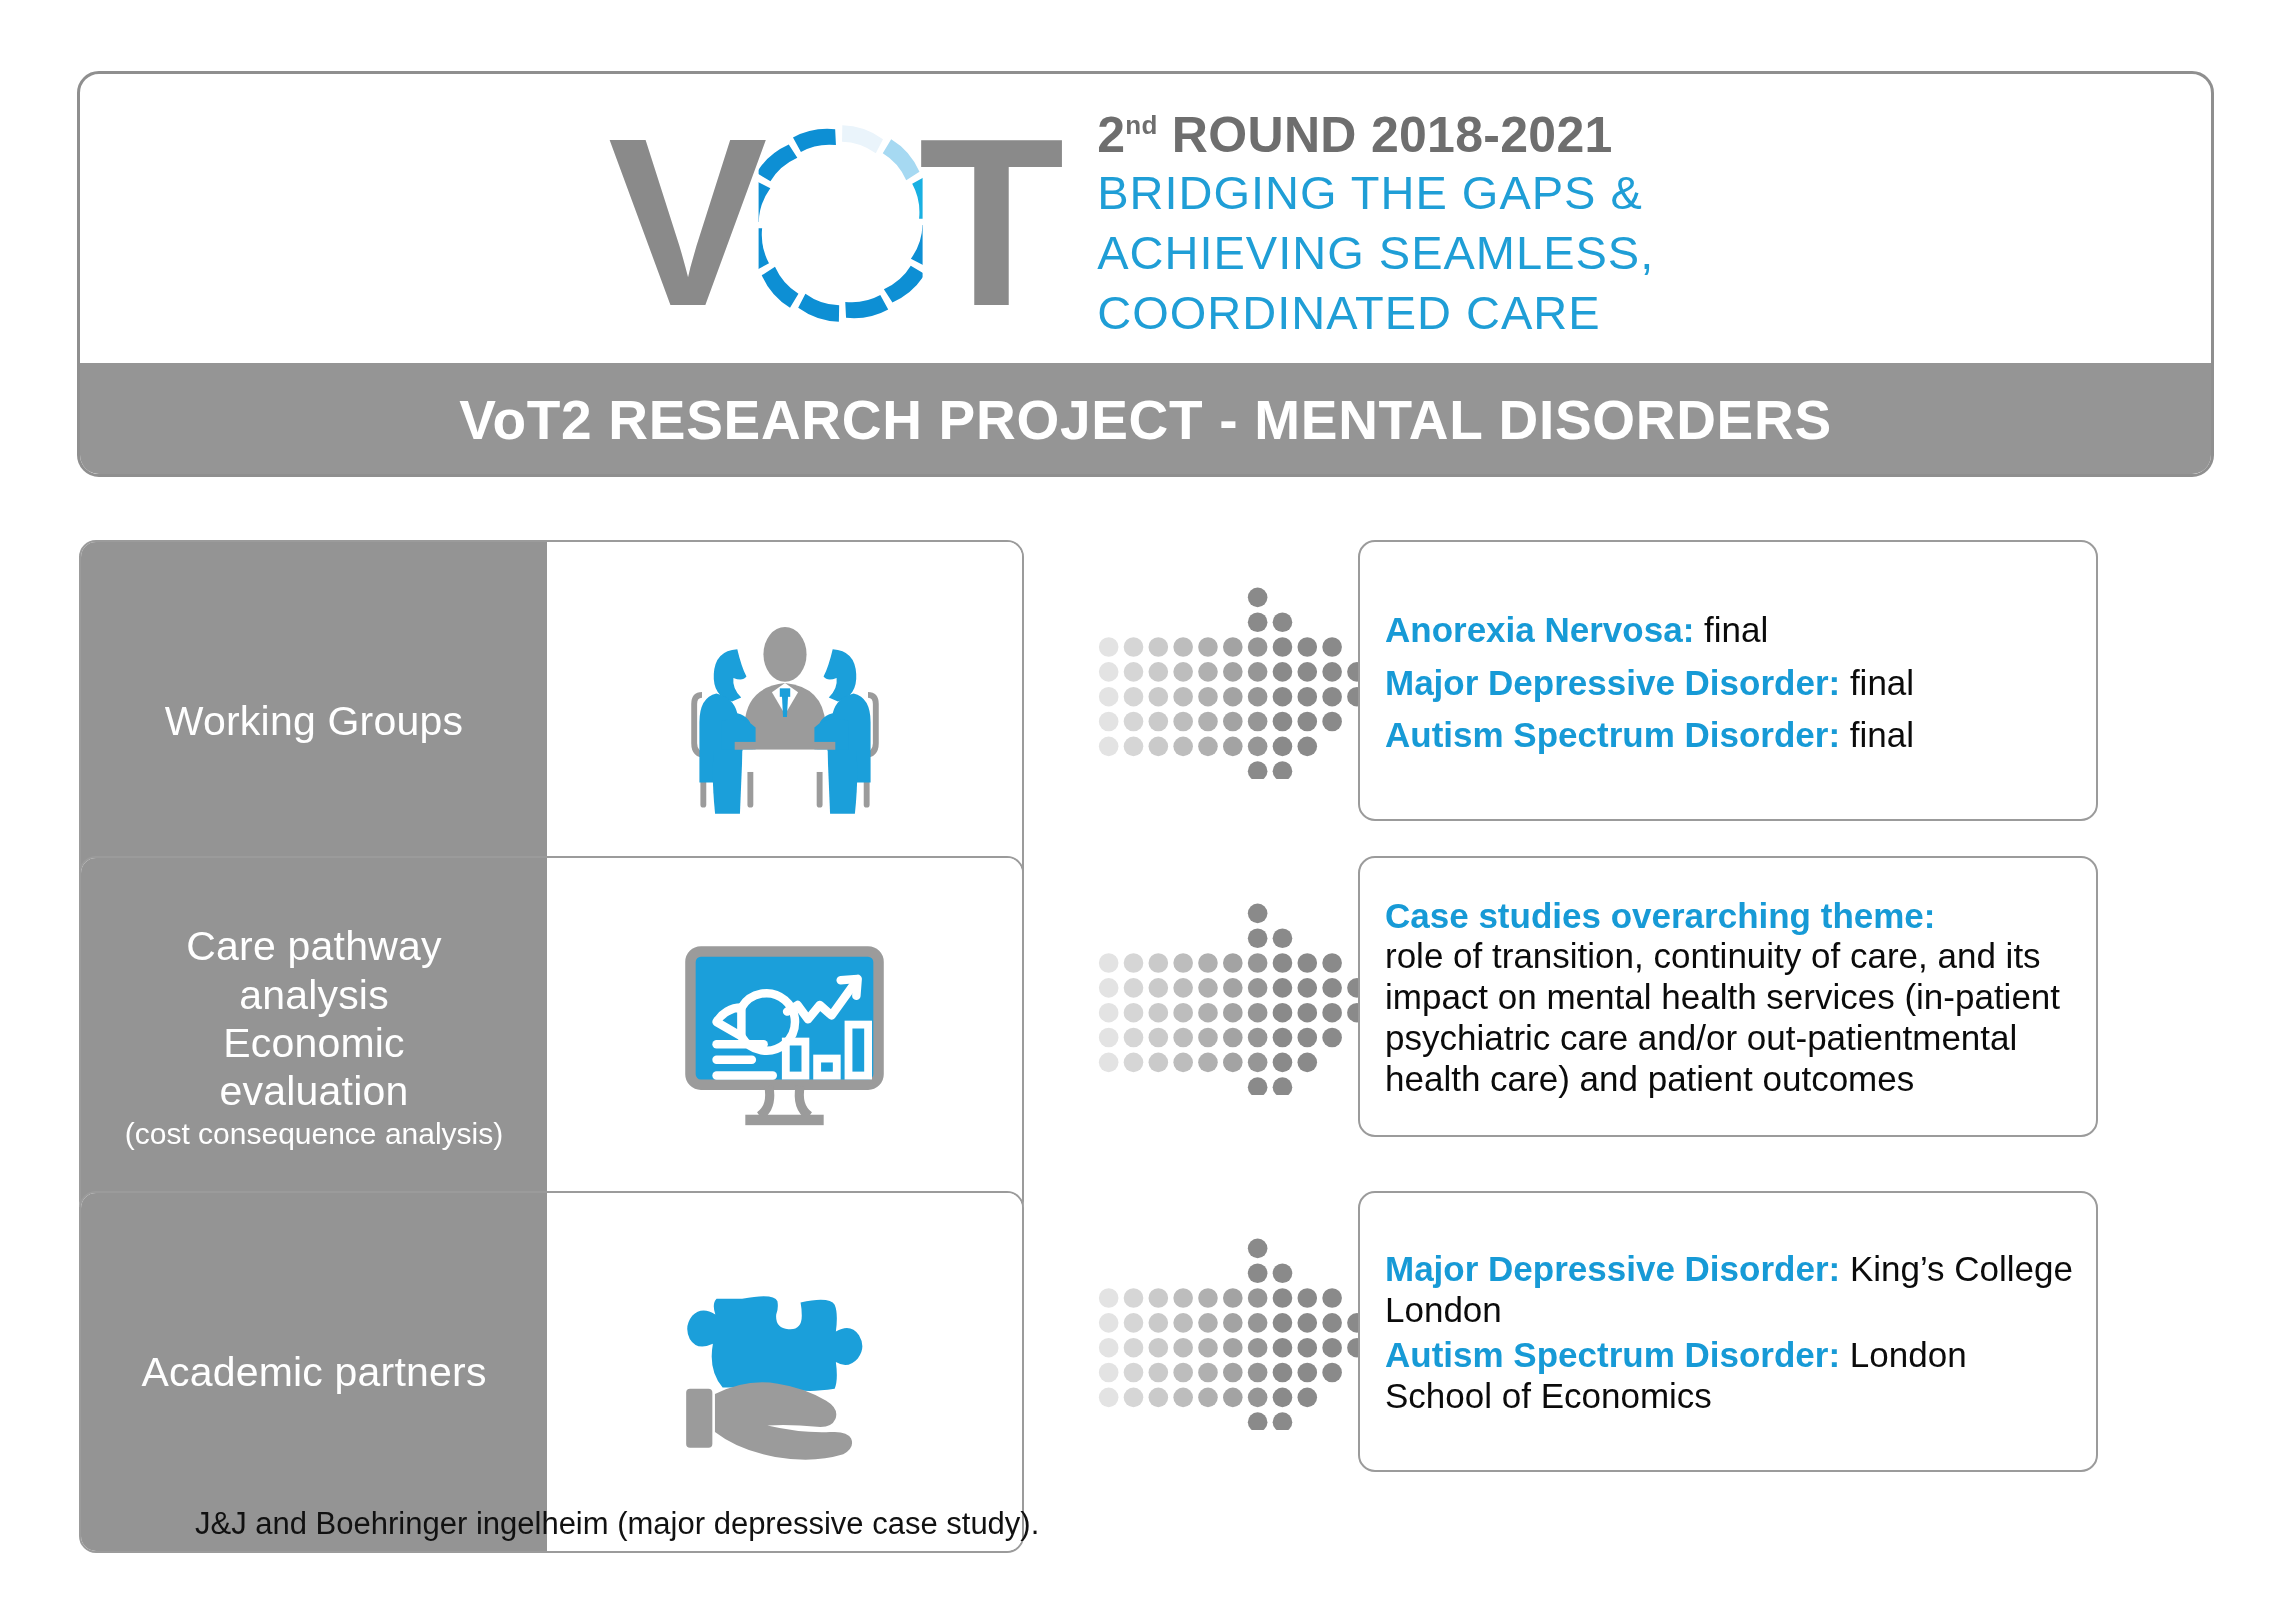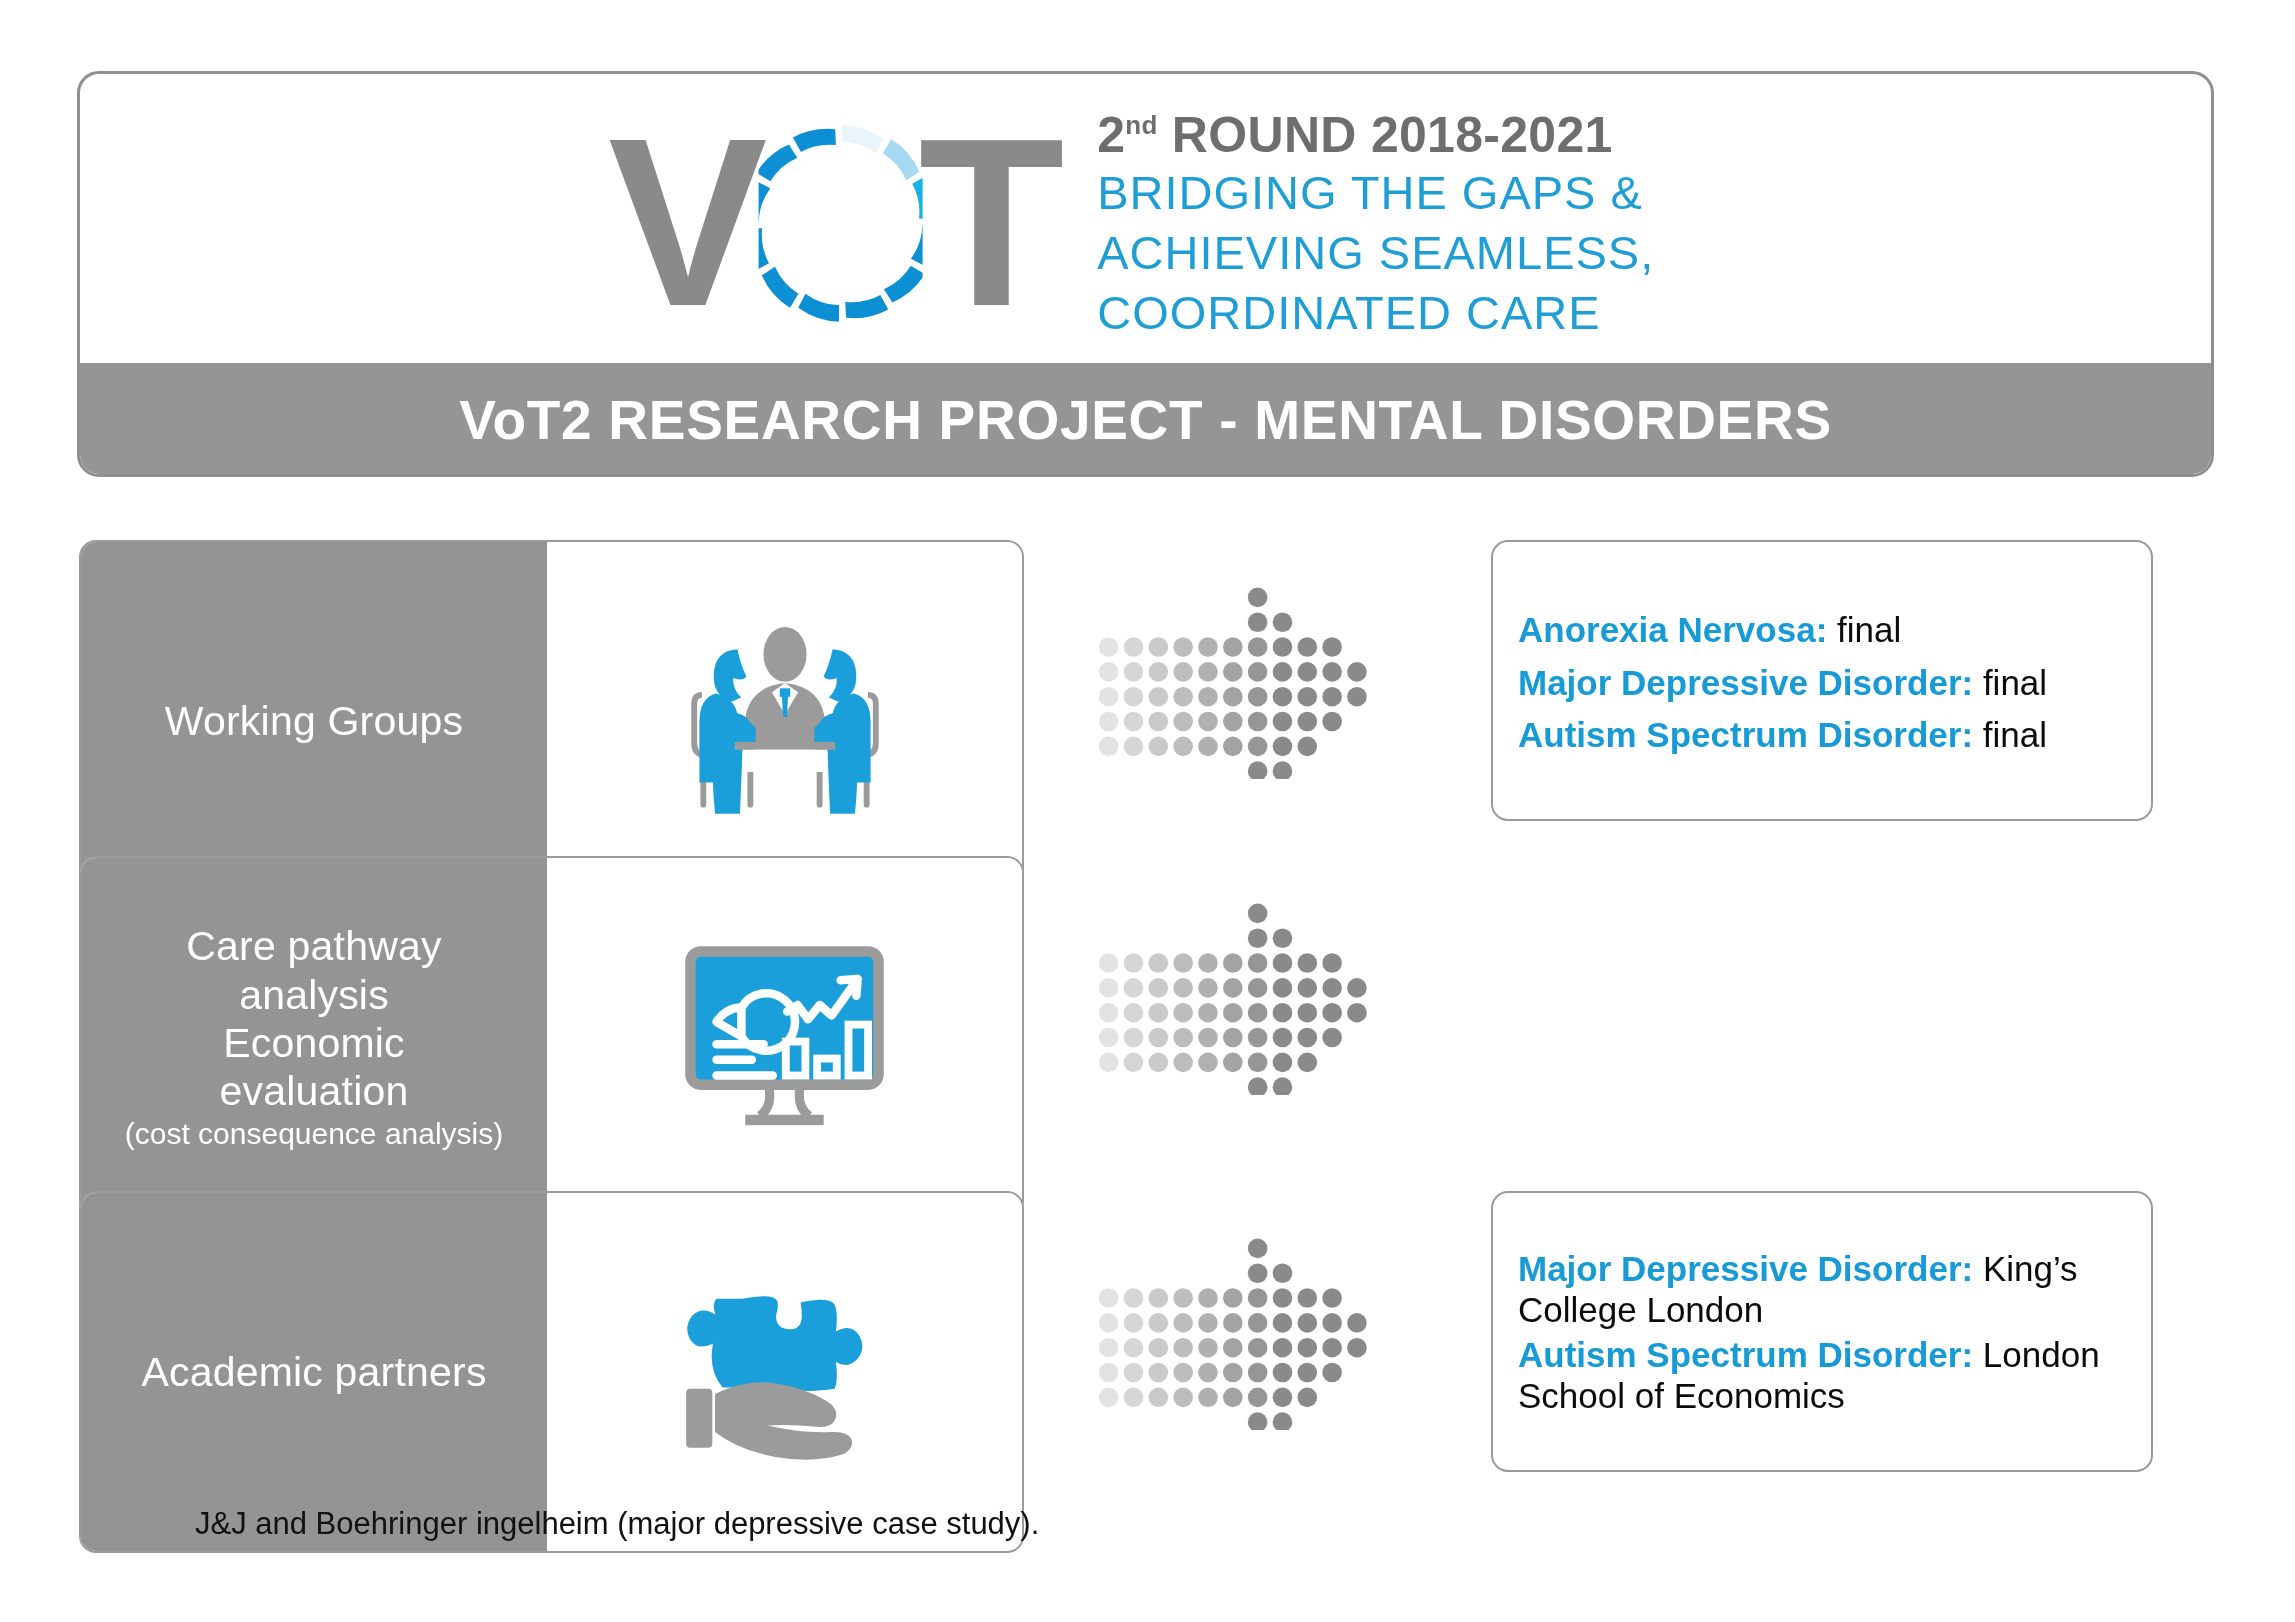--- a/index.html
+++ b/index.html
@@ -180,23 +180,23 @@
     height: 281px;
     display: flex;
     align-items: center;
     justify-content: center;
   }
   .arrow-wrap svg { display: block; }
 
   
   .content-card {
     position: absolute;
-    left: 1491px;
+    left: 1358px;
     top: 0;
-    width: 662px;
+    width: 740px;
     height: 281px;
     border: 2.6px solid #9b9b9b;
     border-radius: 17px;
     box-sizing: border-box;
     background: #ffffff;
     padding: 17px 22px 11.8px 25px;
     display: flex;
     flex-direction: column;
     justify-content: center;
   }
@@ -504,20 +504,24 @@
           <circle cx="212" cy="250" r="15" fill="#a3a3a3"></circle>
           <circle cx="250" cy="250" r="15" fill="#969696"></circle>
           <circle cx="288" cy="250" r="15" fill="#8a8a8a"></circle>
           <circle cx="326" cy="250" r="15" fill="#8a8a8a"></circle>
         <circle cx="250" cy="288" r="15" fill="#8a8a8a"></circle>
           <circle cx="288" cy="288" r="15" fill="#8a8a8a"></circle>
       </g>
     </svg>
   </div>
 
+  <div class="content-card tight">
+    <div class="theme-head">Case studies overarching theme:</div>
+    <div class="theme-body">role of transition, continuity of care, and its impact on mental health services (in-patient psychiatric care and/or out-patientmental health care) and patient outcomes</div>
+  </div>
 </div>
 
 <div class="row" id="row-2">
 
   <div class="left-card">
     <div class="label-pane">
       <div class="label-text">Academic partners</div>
     </div>
     <div class="icon-pane">
       <svg width="216" height="177" viewBox="0 0 330 270">

